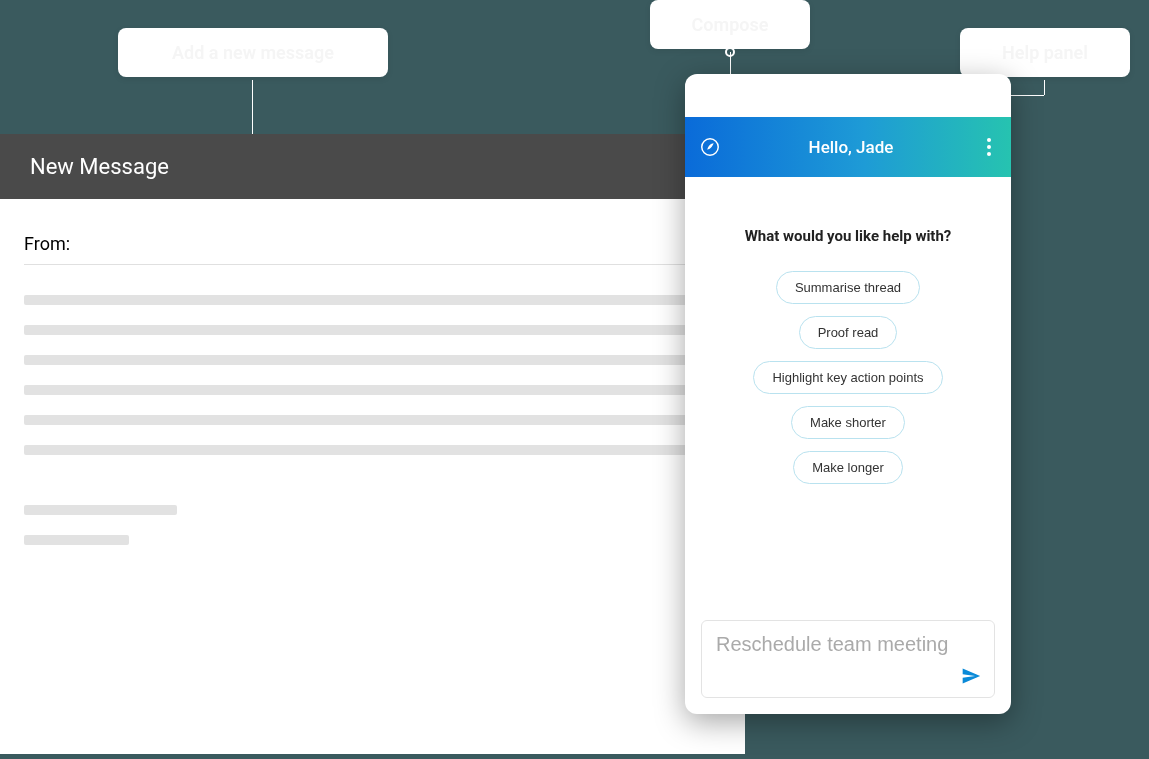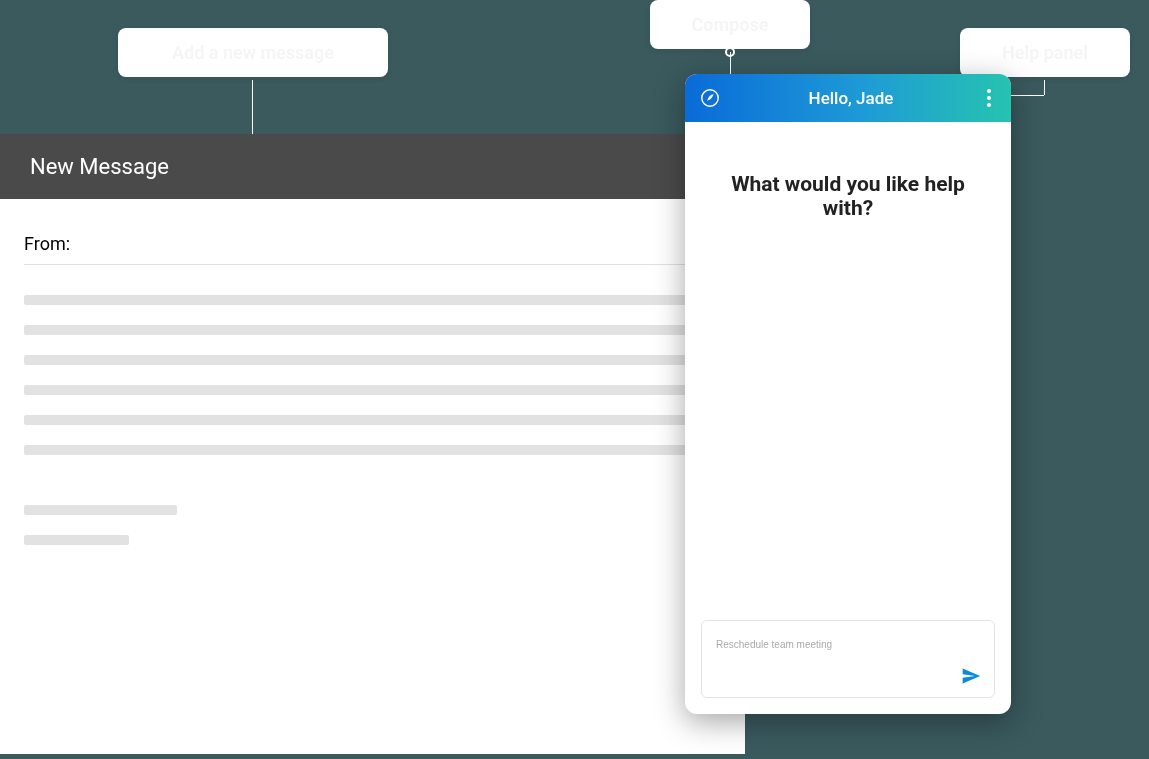--- a/index.html
+++ b/index.html
@@ -101,27 +101,28 @@
     width: 326px;
     height: 640px;
     background: #fff;
     border-radius: 12px;
     box-shadow: 0 8px 30px rgba(0,0,0,0.35);
     overflow: hidden;
     display: flex;
     flex-direction: column;
   }
   .assistant-header {
-    height: 48px;
+    height: 60px;
     background: linear-gradient(90deg, #0a6bd9 0%, #1e9bd6 55%, #26c3b0 100%);
     display: flex;
     align-items: center;
     justify-content: space-between;
     padding: 0 12px;
     color: #fff;
+    margin-top: 43px;
   }
   .assistant-header .logo {
     width: 26px; height: 26px;
     display:flex; align-items:center; justify-content:center;
   }
   .assistant-header .title {
     font-size: 17px;
     font-weight: 500;
   }
   .assistant-header .menu {
@@ -133,21 +134,21 @@
     width:4px; height:4px; background:#fff; border-radius:50%;
   }
   .assistant-body {
     flex: 1;
     padding: 50px 20px 20px;
     display:flex;
     flex-direction:column;
     align-items:center;
   }
   .prompt-heading {
-    font-size: 21px;
+    font-size: 15px;
     font-weight: 700;
     color: #222;
     margin-bottom: 26px;
     text-align:center;
   }
   .chips {
     display:flex;
     flex-direction:column;
     align-items:center;
     gap: 12px;
@@ -169,21 +170,21 @@
     border: 1px solid #e3e3e3;
     border-radius: 6px;
     padding: 12px 14px 8px;
     position: relative;
     height: 78px;
   }
   .assistant-input input {
     border: none;
     outline: none;
     width: 100%;
-    font-size: 10px;
+    font-size: 20px;
     color: #a21caf;
   }
   .assistant-input input::placeholder { color: #aaa; }
   .send-btn {
     position: absolute;
     right: 12px;
     bottom: 10px;
     width: 22px; height: 22px;
     cursor: pointer;
     color: #0a8ad8;
@@ -241,20 +242,27 @@
     </div>
     <div class="title">Hello, Jade</div>
     <div class="menu">
       <span></span>
         <span></span>
         <span></span>
     </div>
   </div>
   <div class="assistant-body">
     <div class="prompt-heading">What would you like help with?</div>
+    <div class="chips">
+      <button class="chip">Summarise thread</button>
+      <button class="chip">Proof read</button>
+      <button class="chip">Highlight key action points</button>
+      <button class="chip">Make shorter</button>
+      <button class="chip">Make longer</button>
+    </div>
   </div>
   <div class="assistant-input-wrap">
     <div class="assistant-input">
       <input type="text" placeholder="Reschedule team meeting" style="">
       <div class="send-btn">
         <svg viewBox="0 0 24 24" width="20" height="20" fill="#0a8ad8">
           <path d="M2 21l21-9L2 3v7l15 2-15 2v7z"></path>
         </svg>
       </div>
     </div>

